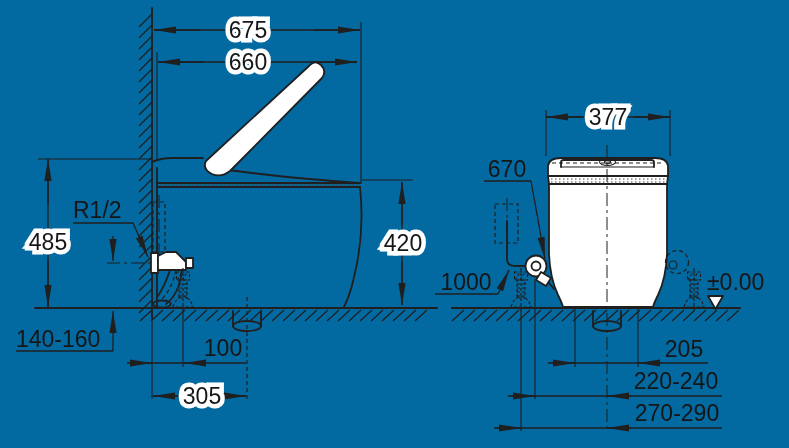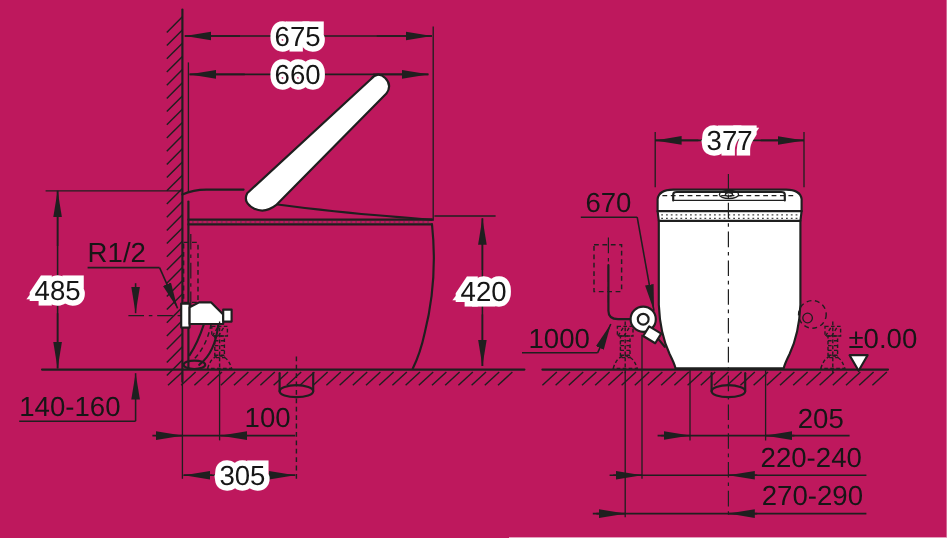--- a/index.html
+++ b/index.html
@@ -1,16 +1,16 @@
 <!DOCTYPE html>
 <html><head>
 <meta charset="utf-8">
 <style>
   html,body{margin:0;padding:0;background:#fff;}
-  .stage{position:relative;width:789px;height:448px;background:#be185d;overflow:hidden;
+  .stage{position:relative;width:789px;height:448px;background:#0369a1;overflow:hidden;
          font-family:"Liberation Sans",sans-serif;}
   svg{position:absolute;left:0;top:0;}
   .outline{fill:none;stroke:#1f1f1f;stroke-width:1.8;stroke-linecap:round;stroke-linejoin:round;}
   .outlinef{fill:#ffffff;stroke:#1f1f1f;stroke-width:1.8;stroke-linejoin:round;}
   .thin{fill:none;stroke:#1f1f1f;stroke-width:1.1;}
   .dim{fill:none;stroke:#1f1f1f;stroke-width:1.3;}
   .hatch{fill:none;stroke:#1f1f1f;stroke-width:1.2;}
   .hidden-d{fill:none;stroke:#1f1f1f;stroke-width:1.2;stroke-dasharray:4 3;}
   .cl{fill:none;stroke:#1f1f1f;stroke-width:1;stroke-dasharray:13 4 3 4;}
   .dot-band{fill:none;stroke:#444;stroke-width:1;stroke-dasharray:1.5 2.5;}

